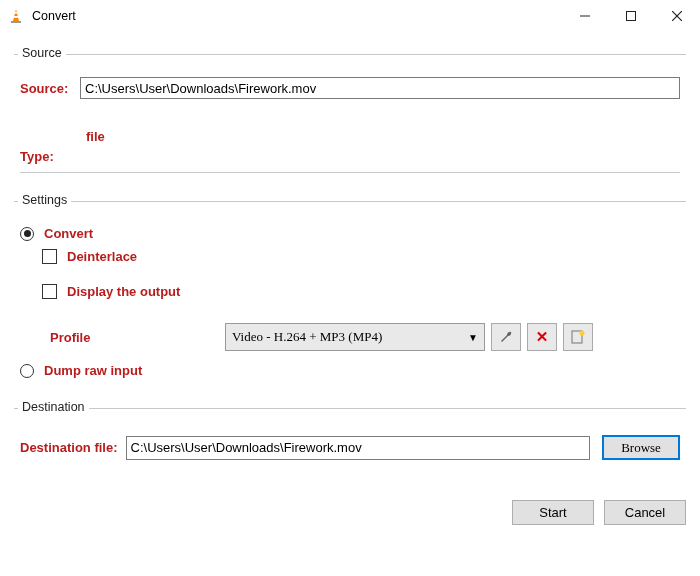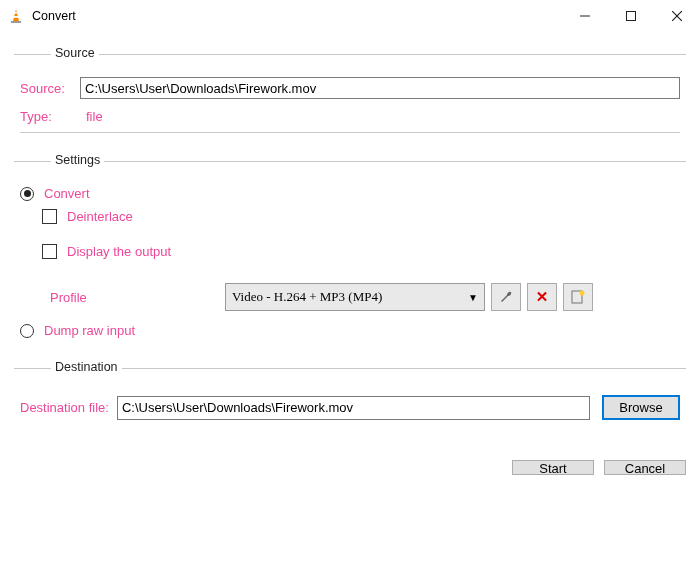--- a/index.html
+++ b/index.html
@@ -51,43 +51,43 @@
       position: relative;
     }
     .group-label {
       position: absolute;
       top: -9px;
       left: 4px;
       background: #fff;
       padding: 0 4px;
       font-size: 12.5px;
       color: #222;
-      margin-left: 33px;
     }
     .row {
       display: flex;
       align-items: center;
       margin: 6px 0;
     }
     .label {
       font-size: 13px;
-      color: #ec4899;
+      color: #b91c1c;
+      font-weight: bold;
     }
     .label-src { width: 60px; }
     .text-input {
       flex: 1;
       height: 22px;
       border: 1px solid #7a7a7a;
       padding: 0 4px;
       font-family: inherit;
       font-size: 13px;
       background: #fff;
     }
     .type-row { margin-top: 10px; padding-bottom: 8px; border-bottom: 1px solid #c8c8c8; }
-    .type-label { width: 60px; }
+    .type-label { width: 60px; margin-top: 40px; }
     .type-val { margin-left: 6px; }
     .radio-row, .check-row {
       display:flex;
       align-items:center;
       margin: 8px 0;
     }
     .radio, .checkbox {
       width: 14px;
       height: 14px;
       margin-right: 10px;
@@ -157,33 +157,33 @@
       padding: 0 4px;
       font-family: inherit;
       font-size: 13px;
     }
     .browse-btn {
       margin-left: 12px;
       width: 78px;
       height: 25px;
       border: 2px solid #0078d7;
       background: #e1e1e1;
-      font-family: Liberation Sans, sans-serif;
+      font-family: Liberation Serif, serif;
       font-size: 13px;
       cursor: pointer;
     }
     .footer {
       display: flex;
       justify-content: flex-end;
       padding: 12px 14px;
       gap: 10px;
     }
     .btn {
       width: 82px;
-      height: 15px;
+      height: 25px;
       border: 1px solid #adadad;
       background: #e1e1e1;
       font-family: inherit;
       font-size: 13px;
       cursor: pointer;
     }
     .chev { font-size: 10px; }
     .x-red { color: #d00; font-weight: bold; font-size: 15px; }
   </style>
 </head>

